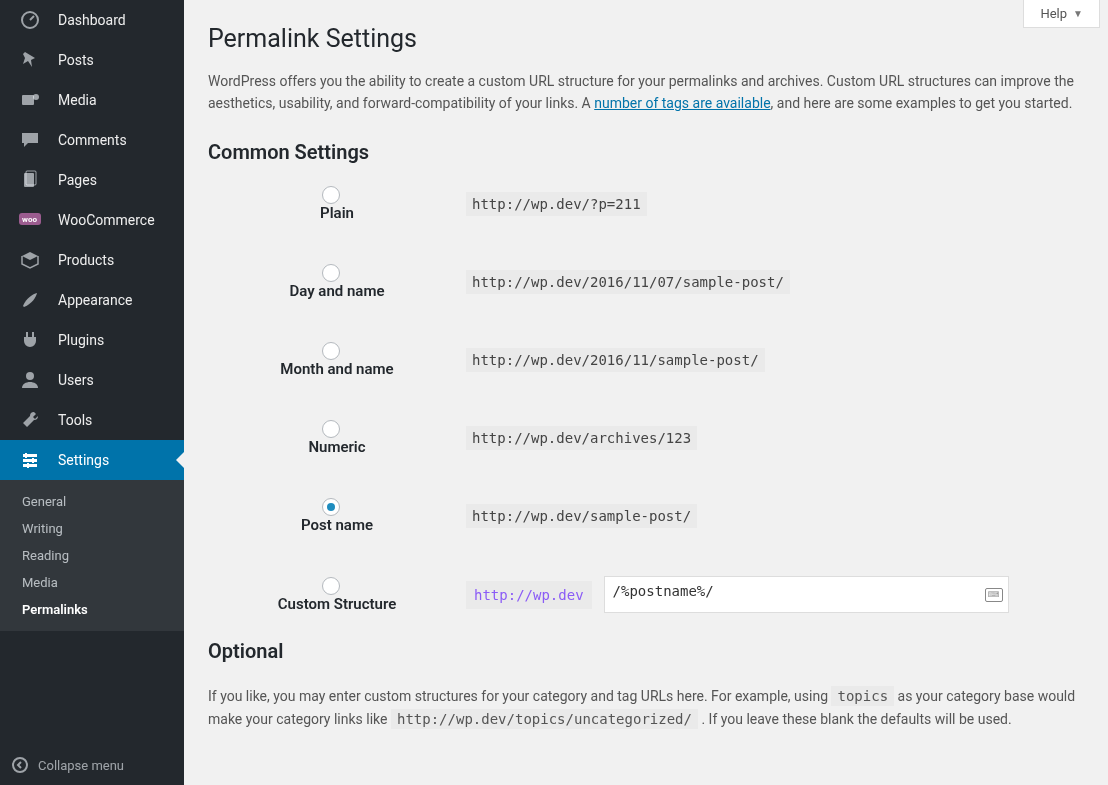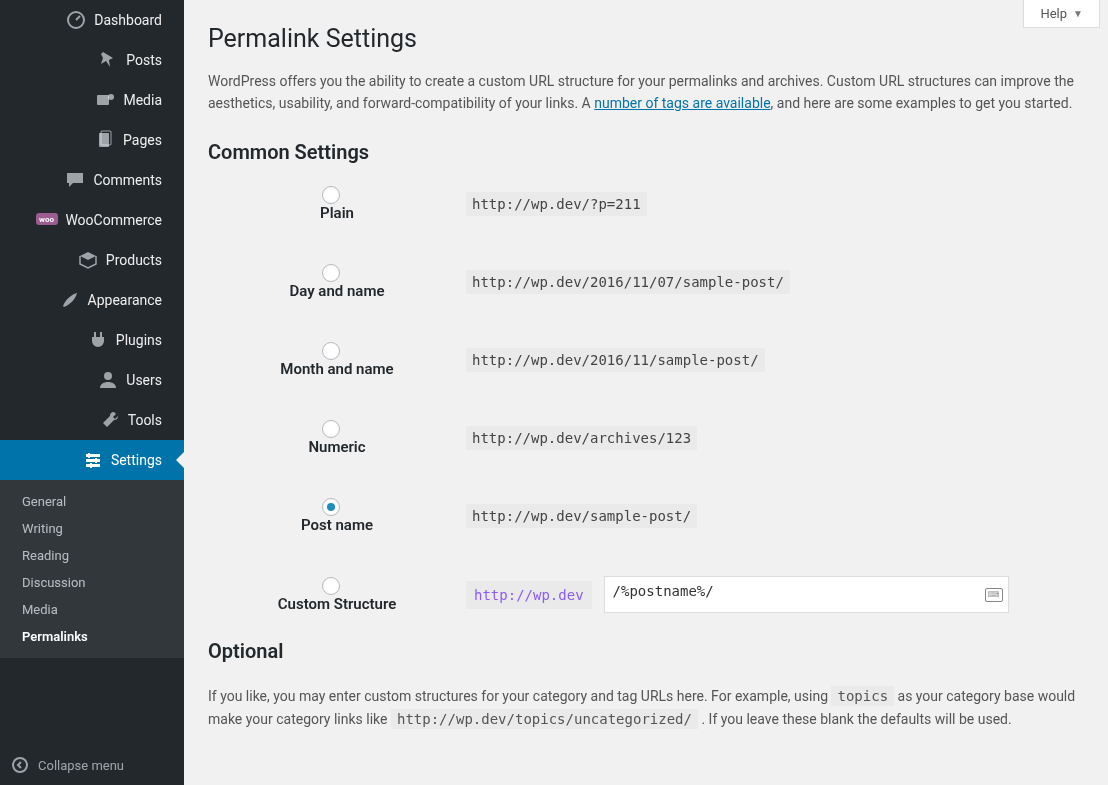--- a/index.html
+++ b/index.html
@@ -16,29 +16,29 @@
     width: 184px;
     background: #23282d;
     color: #eee;
     display: flex;
     flex-direction: column;
     font-size: 14px;
   }
   .menu-item {
     display: flex;
     align-items: center;
-    padding: 10px 22px;
+    padding: 10px 12px;
     cursor: pointer;
     color: #eee;
     position: relative;
-    justify-content: flex-end;
   }
   .menu-item .icon {
     width: 36px;
     height: 20px;
+    margin-right: 10px;
     display: flex;
     align-items: center;
     justify-content: center;
     color: rgba(240,245,250,.6);
     font-size: 18px;
   }
   .menu-item.active {
     background: #0073aa;
     color: #fff;
   }
@@ -214,33 +214,33 @@
         <svg width="20" height="20" viewBox="0 0 20 20" fill="currentColor">
           <rect x="2" y="5" width="12" height="10" rx="1"></rect>
           <circle cx="16" cy="7" r="3"></circle>
         </svg>
       </span>
     <span>Media</span>
   </div>
   <div class="menu-item">
     <span class="icon">
         <svg width="20" height="20" viewBox="0 0 20 20" fill="currentColor">
+          <path d="M2 3h16v10H8l-4 4v-4H2z"></path>
+        </svg>
+      </span>
+    <span>Comments</span>
+  </div>
+  <div class="menu-item">
+    <span class="icon">
+        <svg width="20" height="20" viewBox="0 0 20 20" fill="currentColor">
           <rect x="4" y="3" width="10" height="14" rx="1"></rect>
           <rect x="6" y="1" width="10" height="14" rx="1" fill="none" stroke="currentColor"></rect>
         </svg>
       </span>
     <span>Pages</span>
-  </div>
-  <div class="menu-item">
-    <span class="icon">
-        <svg width="20" height="20" viewBox="0 0 20 20" fill="currentColor">
-          <path d="M2 3h16v10H8l-4 4v-4H2z"></path>
-        </svg>
-      </span>
-    <span>Comments</span>
   </div>
   <div class="menu-item">
     <span class="icon">
         <svg width="22" height="14" viewBox="0 0 22 14">
           <rect width="22" height="12" rx="3" fill="#9b5c8f"></rect>
           <text x="3" y="9" font-size="8" fill="#fff" font-weight="bold">woo</text>
         </svg>
       </span>
     <span>WooCommerce</span>
   </div>
@@ -296,21 +296,20 @@
           <rect x="12" y="8" width="2" height="5"></rect>
           <rect x="7" y="13" width="2" height="5"></rect>
         </svg>
       </span>
     <span>Settings</span>
   </div>
   <div class="submenu">
     <div class="submenu-item">General</div>
     <div class="submenu-item">Writing</div>
     <div class="submenu-item">Reading</div>
-    <div class="submenu-item">Discussion</div>
     <div class="submenu-item">Media</div>
     <div class="submenu-item current">Permalinks</div>
   </div>
   <div class="collapse">
     <span class="icon">
         <svg width="18" height="18" viewBox="0 0 18 18" fill="none" stroke="currentColor" stroke-width="2">
           <circle cx="9" cy="9" r="7"></circle>
           <path d="M10 6l-3 3 3 3"></path>
         </svg>
       </span>

